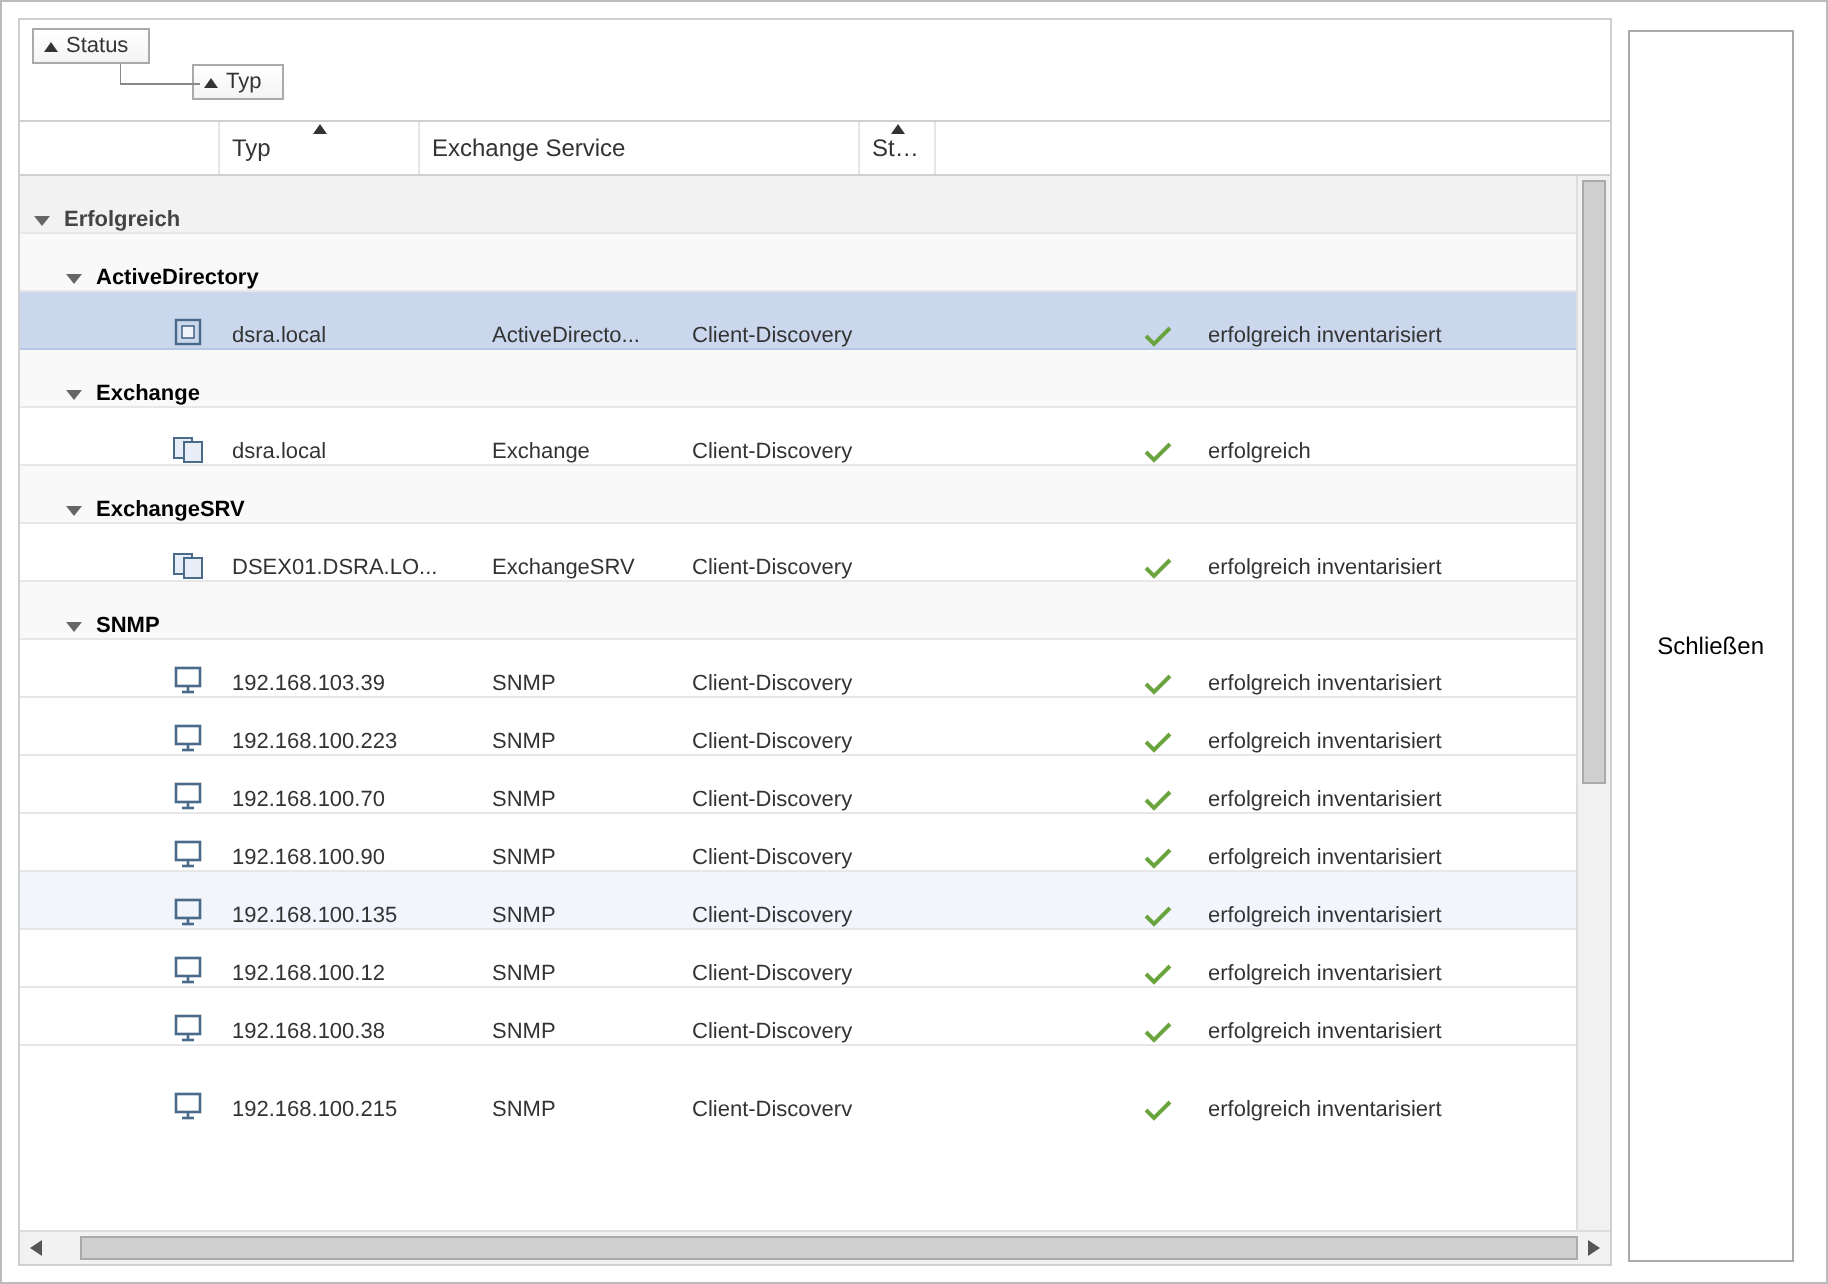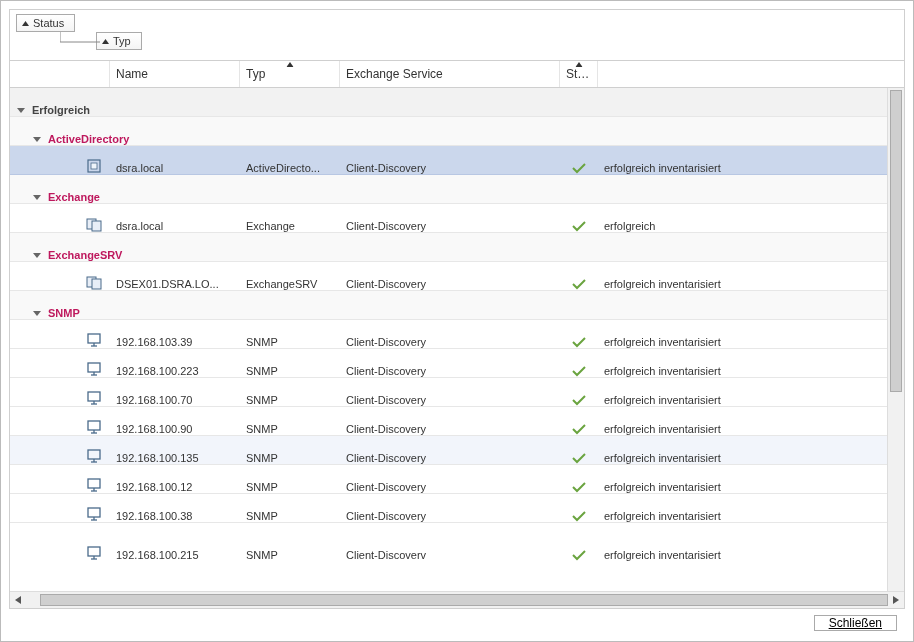--- a/index.html
+++ b/index.html
@@ -37,21 +37,21 @@
     height: 16px;
     margin-left: 8px;
     display: flex;
     align-items: center;
     justify-content: center;
     cursor: pointer;
   }
   .body {
     flex: 1;
     display: flex;
-    flex-direction: column;
+    flex-direction: row;
     padding: 8px;
     min-height: 0;
   }
   .grid-wrap {
     flex: 1;
     border: 1px solid #cfcfcf;
     display: flex;
     flex-direction: column;
     min-height: 0;
   }
@@ -103,21 +103,21 @@
     height: 100%;
   }
   .row {
     display: flex;
     align-items: flex-end;
     height: 28px;
     border-bottom: 1px solid #e7e7e7;
     font-size: 11px;
   }
   .row.group0 { background: #f2f2f2; font-weight: 600; color:#444; }
-  .row.group1 { background: #f9f9f9; font-weight: 600; color:#be185d; }
+  .row.group1 { background: #f9f9f9; font-weight: 600; color:#000000; }
   .row.data   { background: #ffffff; }
   .row.data.alt { background: #f2f5fb; }
   .row.data.sel { background: #cbd7ec; border-bottom-color:#b8c7e3; }
   .row .expander {
     width: 10px;
     display:flex;
     justify-content:center;
   }
   .cell { box-sizing: border-box; padding: 0 6px; overflow: hidden; white-space: nowrap; text-overflow: ellipsis; }
   .c-indent { flex: 0 0 auto; }
@@ -153,21 +153,20 @@
 
   .footer {
     display:flex; justify-content:flex-end; padding:6px 8px 2px 8px;
   }
   .footer button {
     font-family: inherit;
     font-size: 12px;
     padding: 0 14px;
     background: #fff;
     border: 1px solid #aaa;
-    text-decoration: underline;
   }
 
   svg { display:block; }
 </style>
 </head>
 <body>
 
 <div class="window">
 
 
@@ -193,21 +192,20 @@
           <span>Typ</span>
         </div>
 
         <svg style="position:absolute; left:50px; top:22px;" width="40" height="14">
           <path d="M0 0 L0 10 L40 10" fill="none" stroke="#888" stroke-width="1"></path>
         </svg>
       </div>
 
       <div class="col-headers">
         <div class="cell" style="flex:0 0 100px;"></div>
-        <div class="cell" style="flex:0 0 130px;"><span>Name</span></div>
         <div class="cell" style="flex:0 0 100px;">
           <span class="sort-ind">
               <svg width="7" height="5">
                 <polygon points="3.5,0 7,5 0,5" fill="#333"></polygon>
               </svg>
             </span>
           <span>Typ</span>
         </div>
         <div class="cell" style="flex:0 0 220px;"><span>Exchange Service</span></div>
         <div class="cell" style="flex:0 0 38px;">

